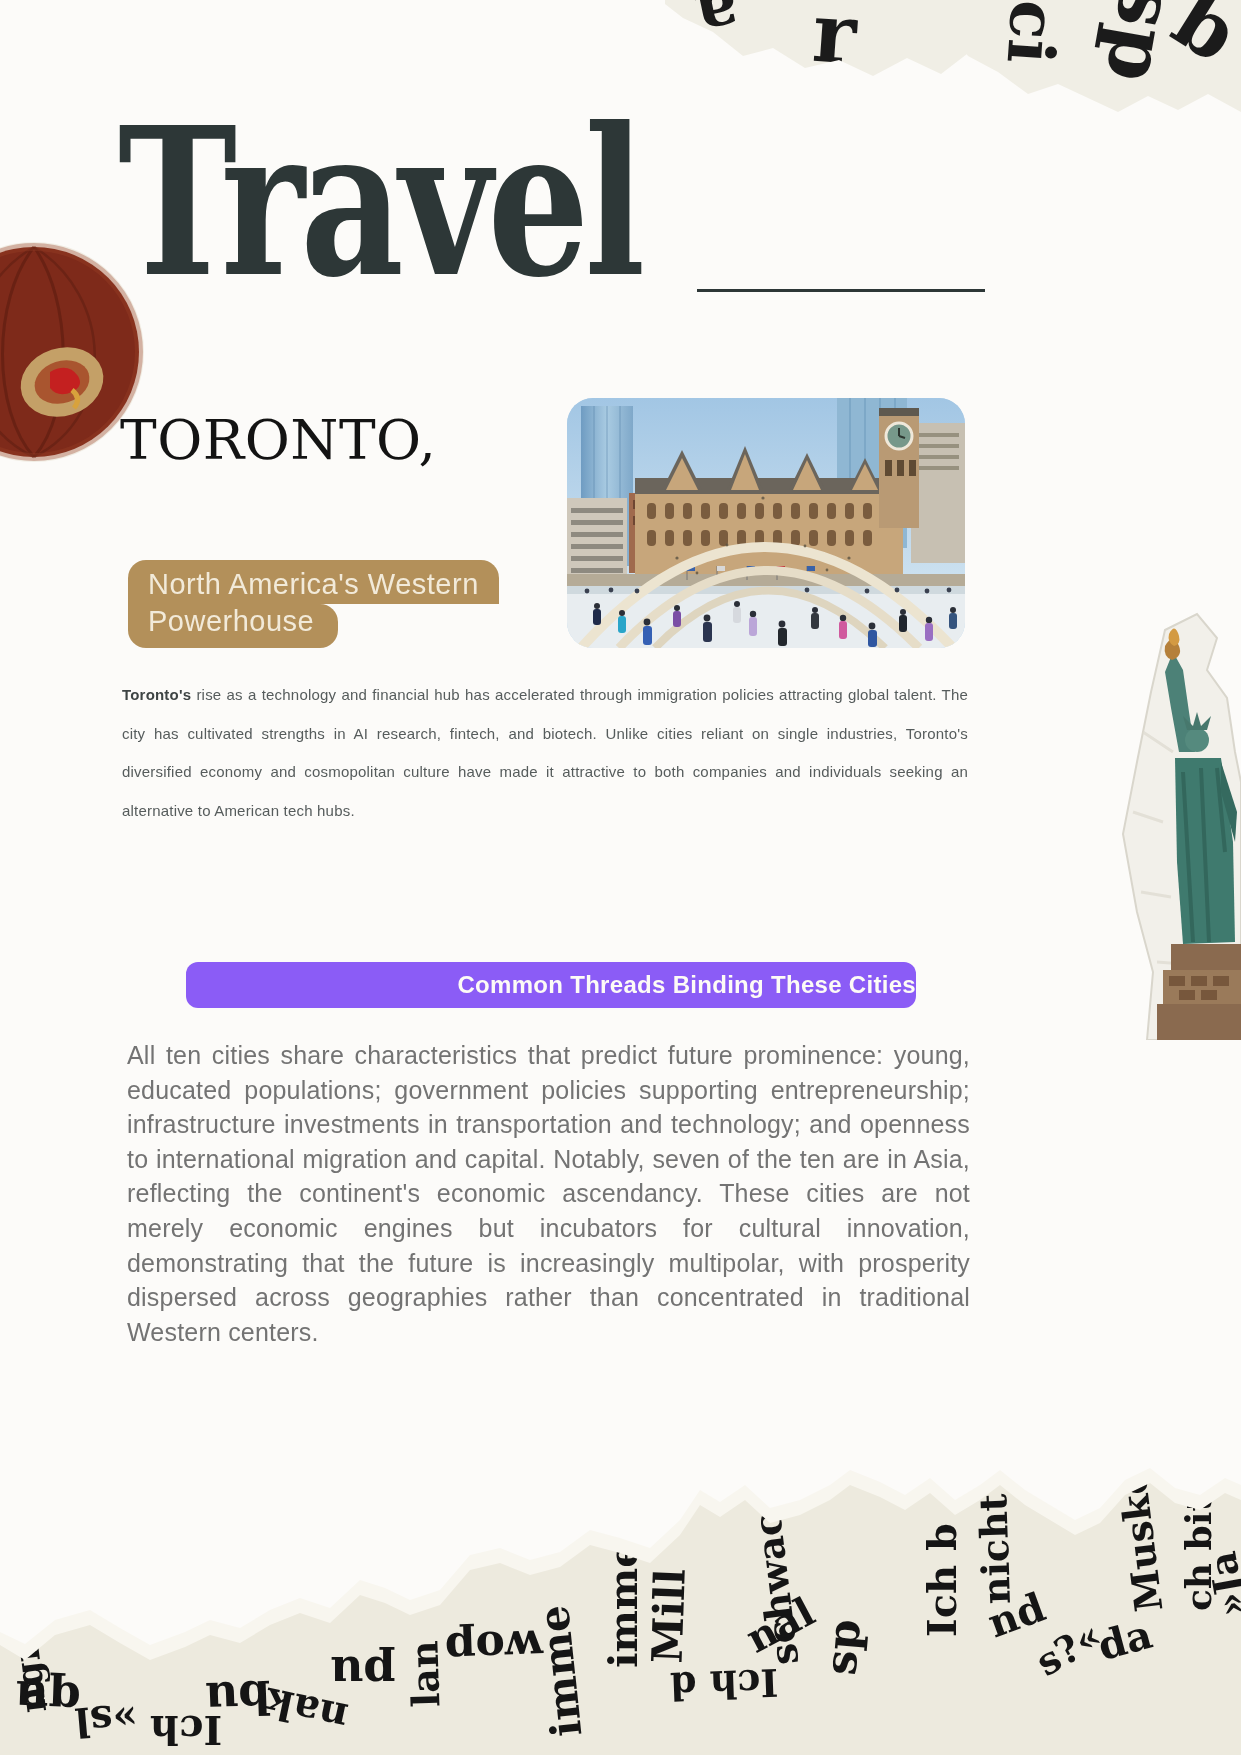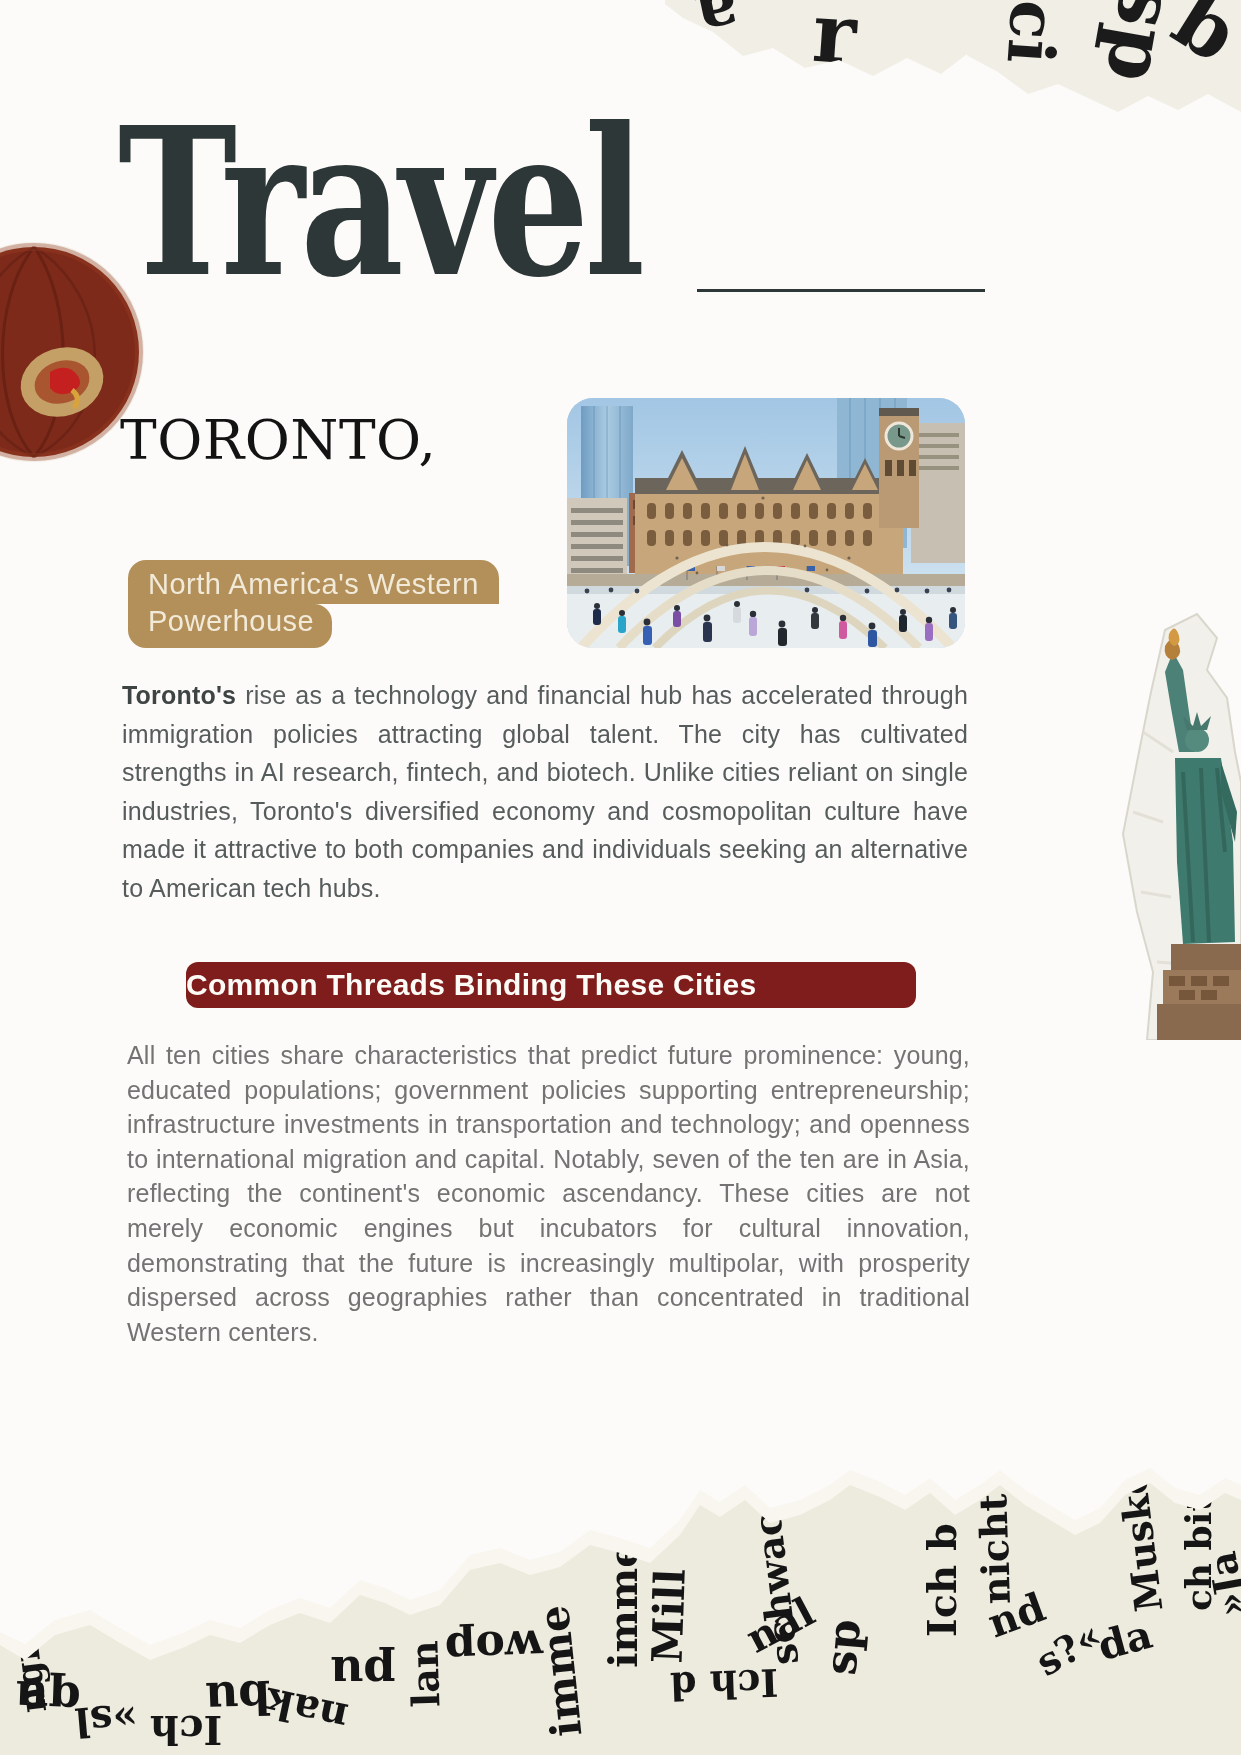--- a/index.html
+++ b/index.html
@@ -31,41 +31,41 @@
   }
 
   
   .tagline { position:absolute; left:128px; top:560px; }
   .tagline .line {
     display:block; width:max-content;
     background:#b3905a; color:#f2ead9;
     font-size:29px; line-height:1.1; letter-spacing:.5px;
   }
   .tagline .l1 { padding:9px 20px 3px 20px; border-radius:18px 18px 0 0; }
-  .tagline .l2 { padding:2px 18px 10px 20px; border-radius:0 18px 18px 18px; }
+  .tagline .l2 { padding:2px 24px 10px 20px; border-radius:0 18px 18px 18px; }
 
   
   .photo {
     position:absolute; left:567px; top:398px; width:398px; height:250px;
     border-radius:26px; overflow:hidden; background:#b9d3e8;
   }
   .photo svg { display:block; }
 
   
   .para1 {
     position:absolute; left:122px; top:676px; width:846px;
-    font-size:25px; line-height:38.5px; color:#565c5c;
+    font-size:15px; line-height:38.5px; color:#565c5c;
     text-align:justify; letter-spacing:.2px;
   }
   .para1 b { color:#3e4444; font-weight:700; }
   .section-badge {
     position:absolute; left:186px; top:962px; width:730px; height:46px;
-    background:#7f1d1d; border-radius:12px;
-    display:flex; align-items:center; justify-content:flex-start;
-    color:#fdfbf6; font-size:30px; font-weight:700; letter-spacing:.3px;
+    background:#8b5cf6; border-radius:12px;
+    display:flex; align-items:center; justify-content:flex-end;
+    color:#fdfbf6; font-size:24px; font-weight:700; letter-spacing:.3px;
   }
   .para2 {
     position:absolute; left:127px; top:1038px; width:843px;
     font-size:25px; line-height:34.6px; color:#737373;
     text-align:justify; letter-spacing:.2px;
   }
 
   
   .balloon { position:absolute; left:-78px; top:240px; width:232px; height:238px; }
 

